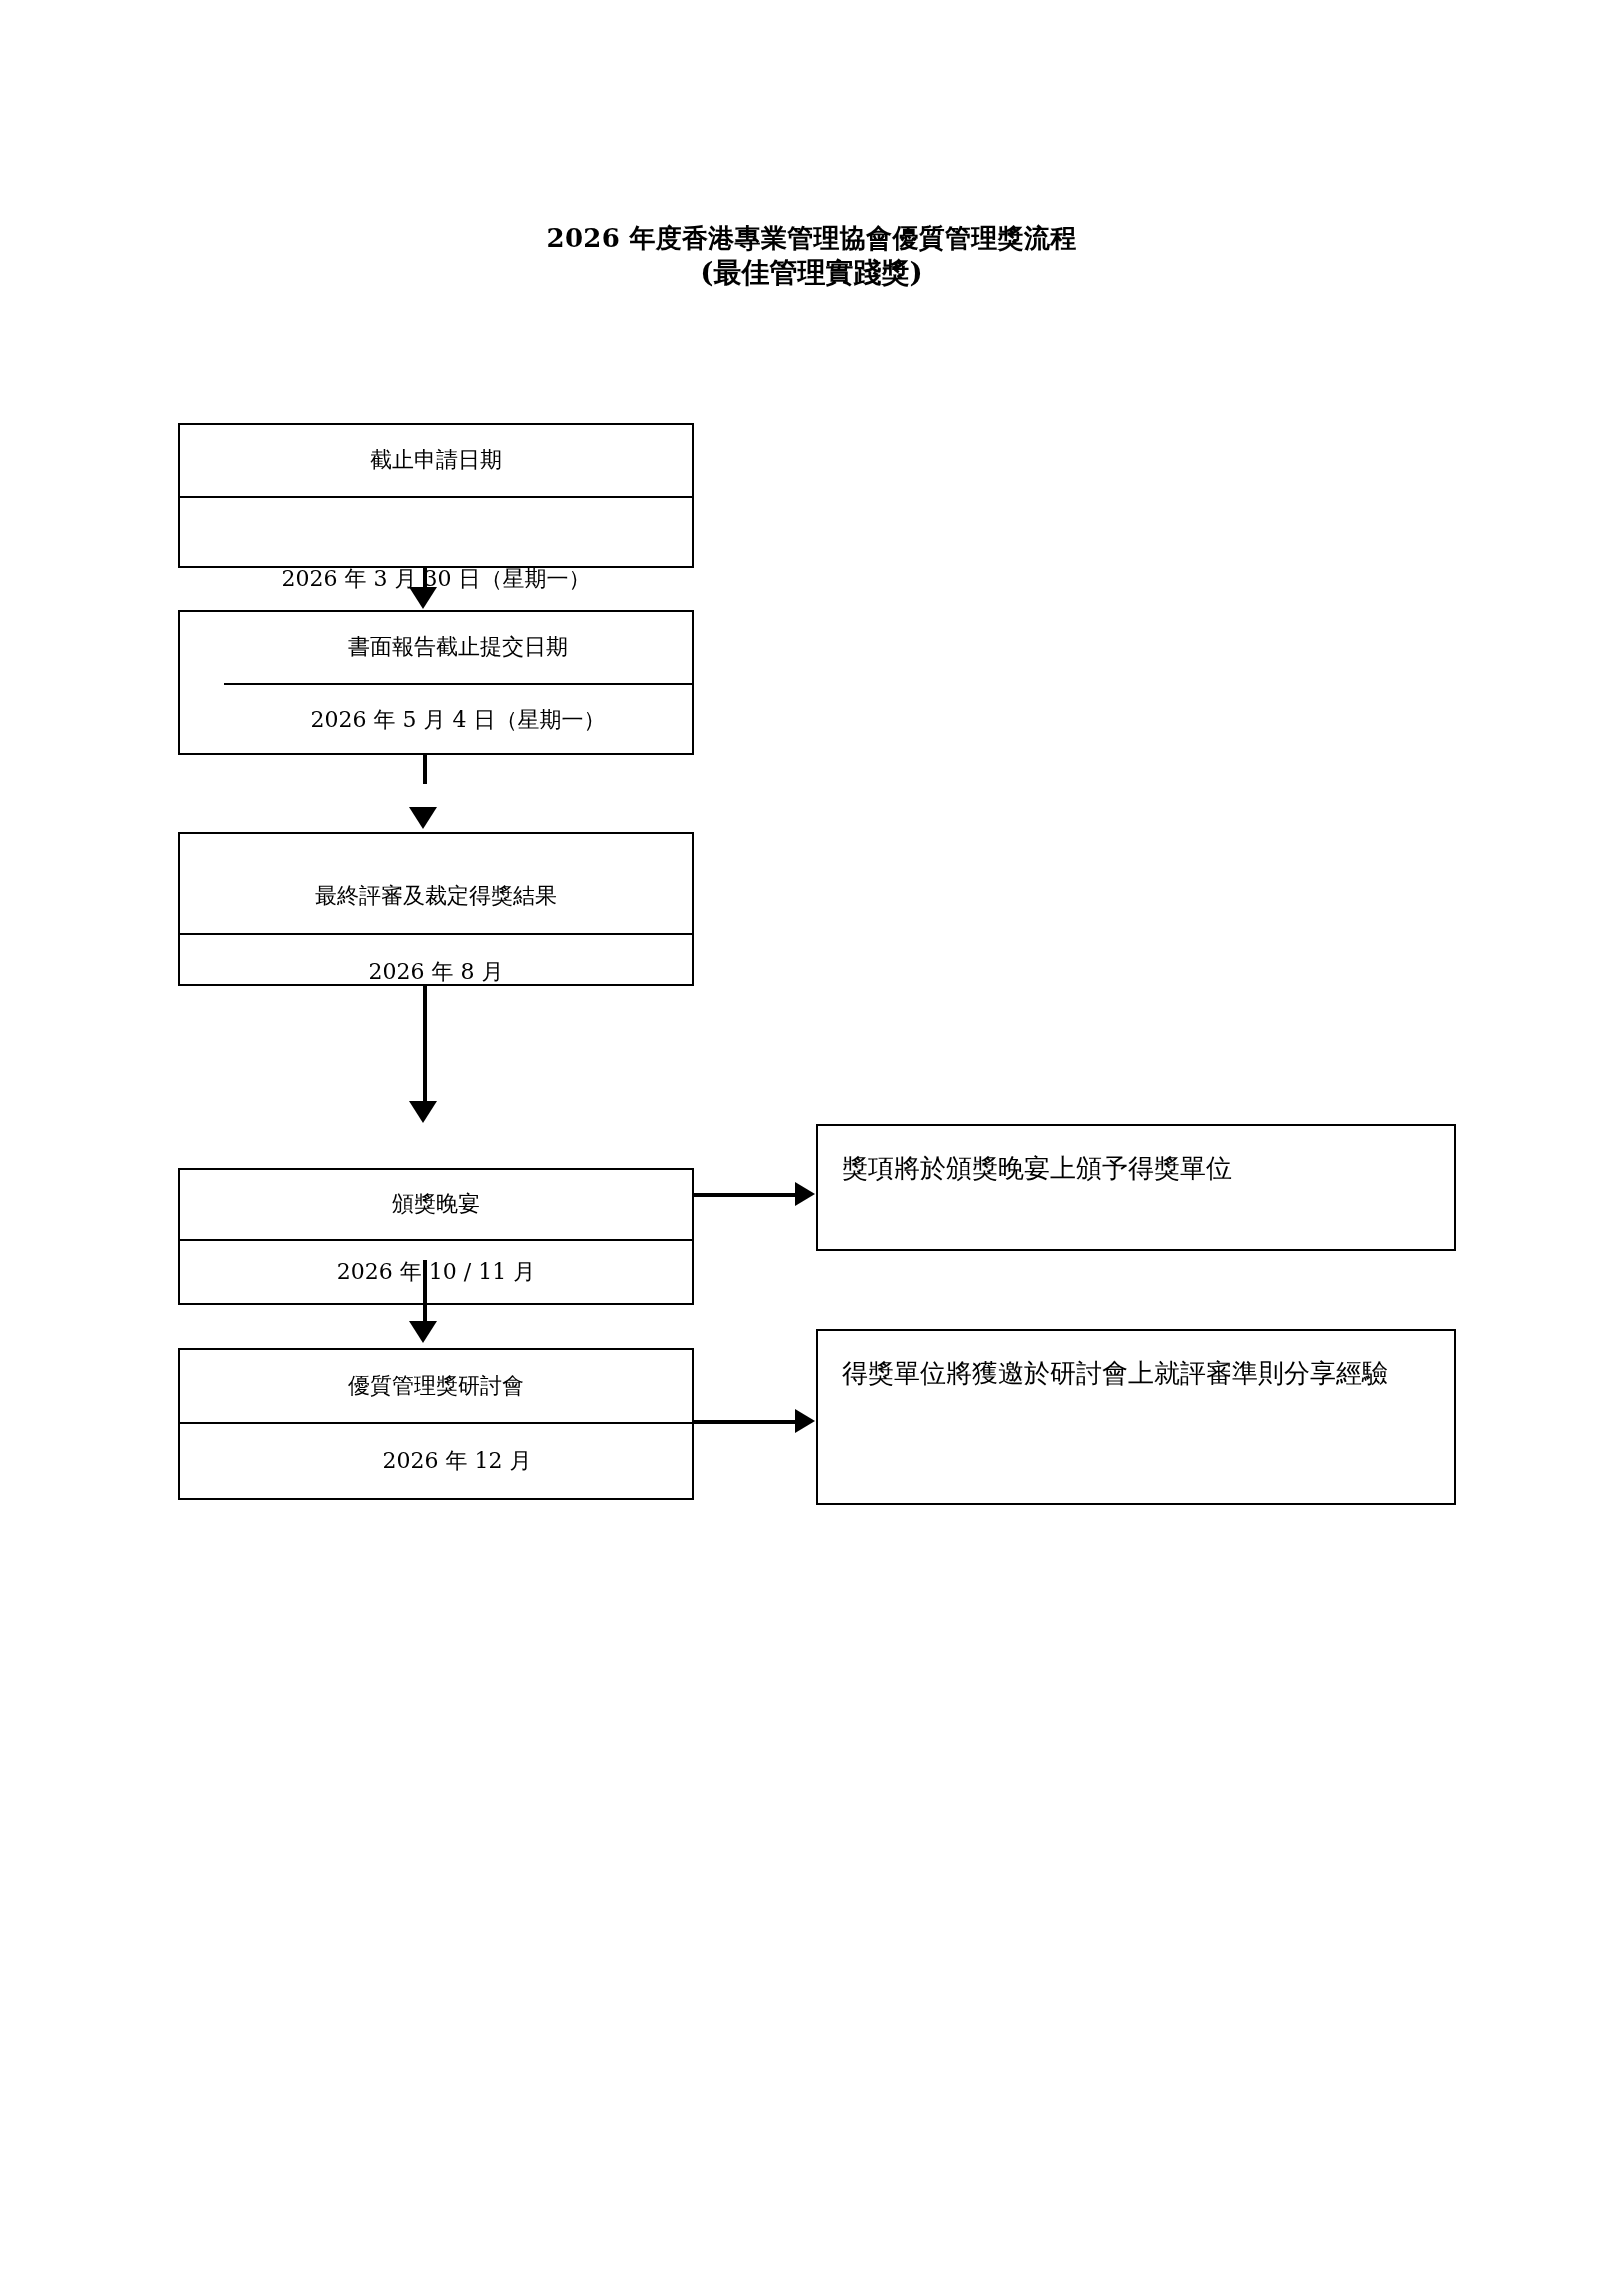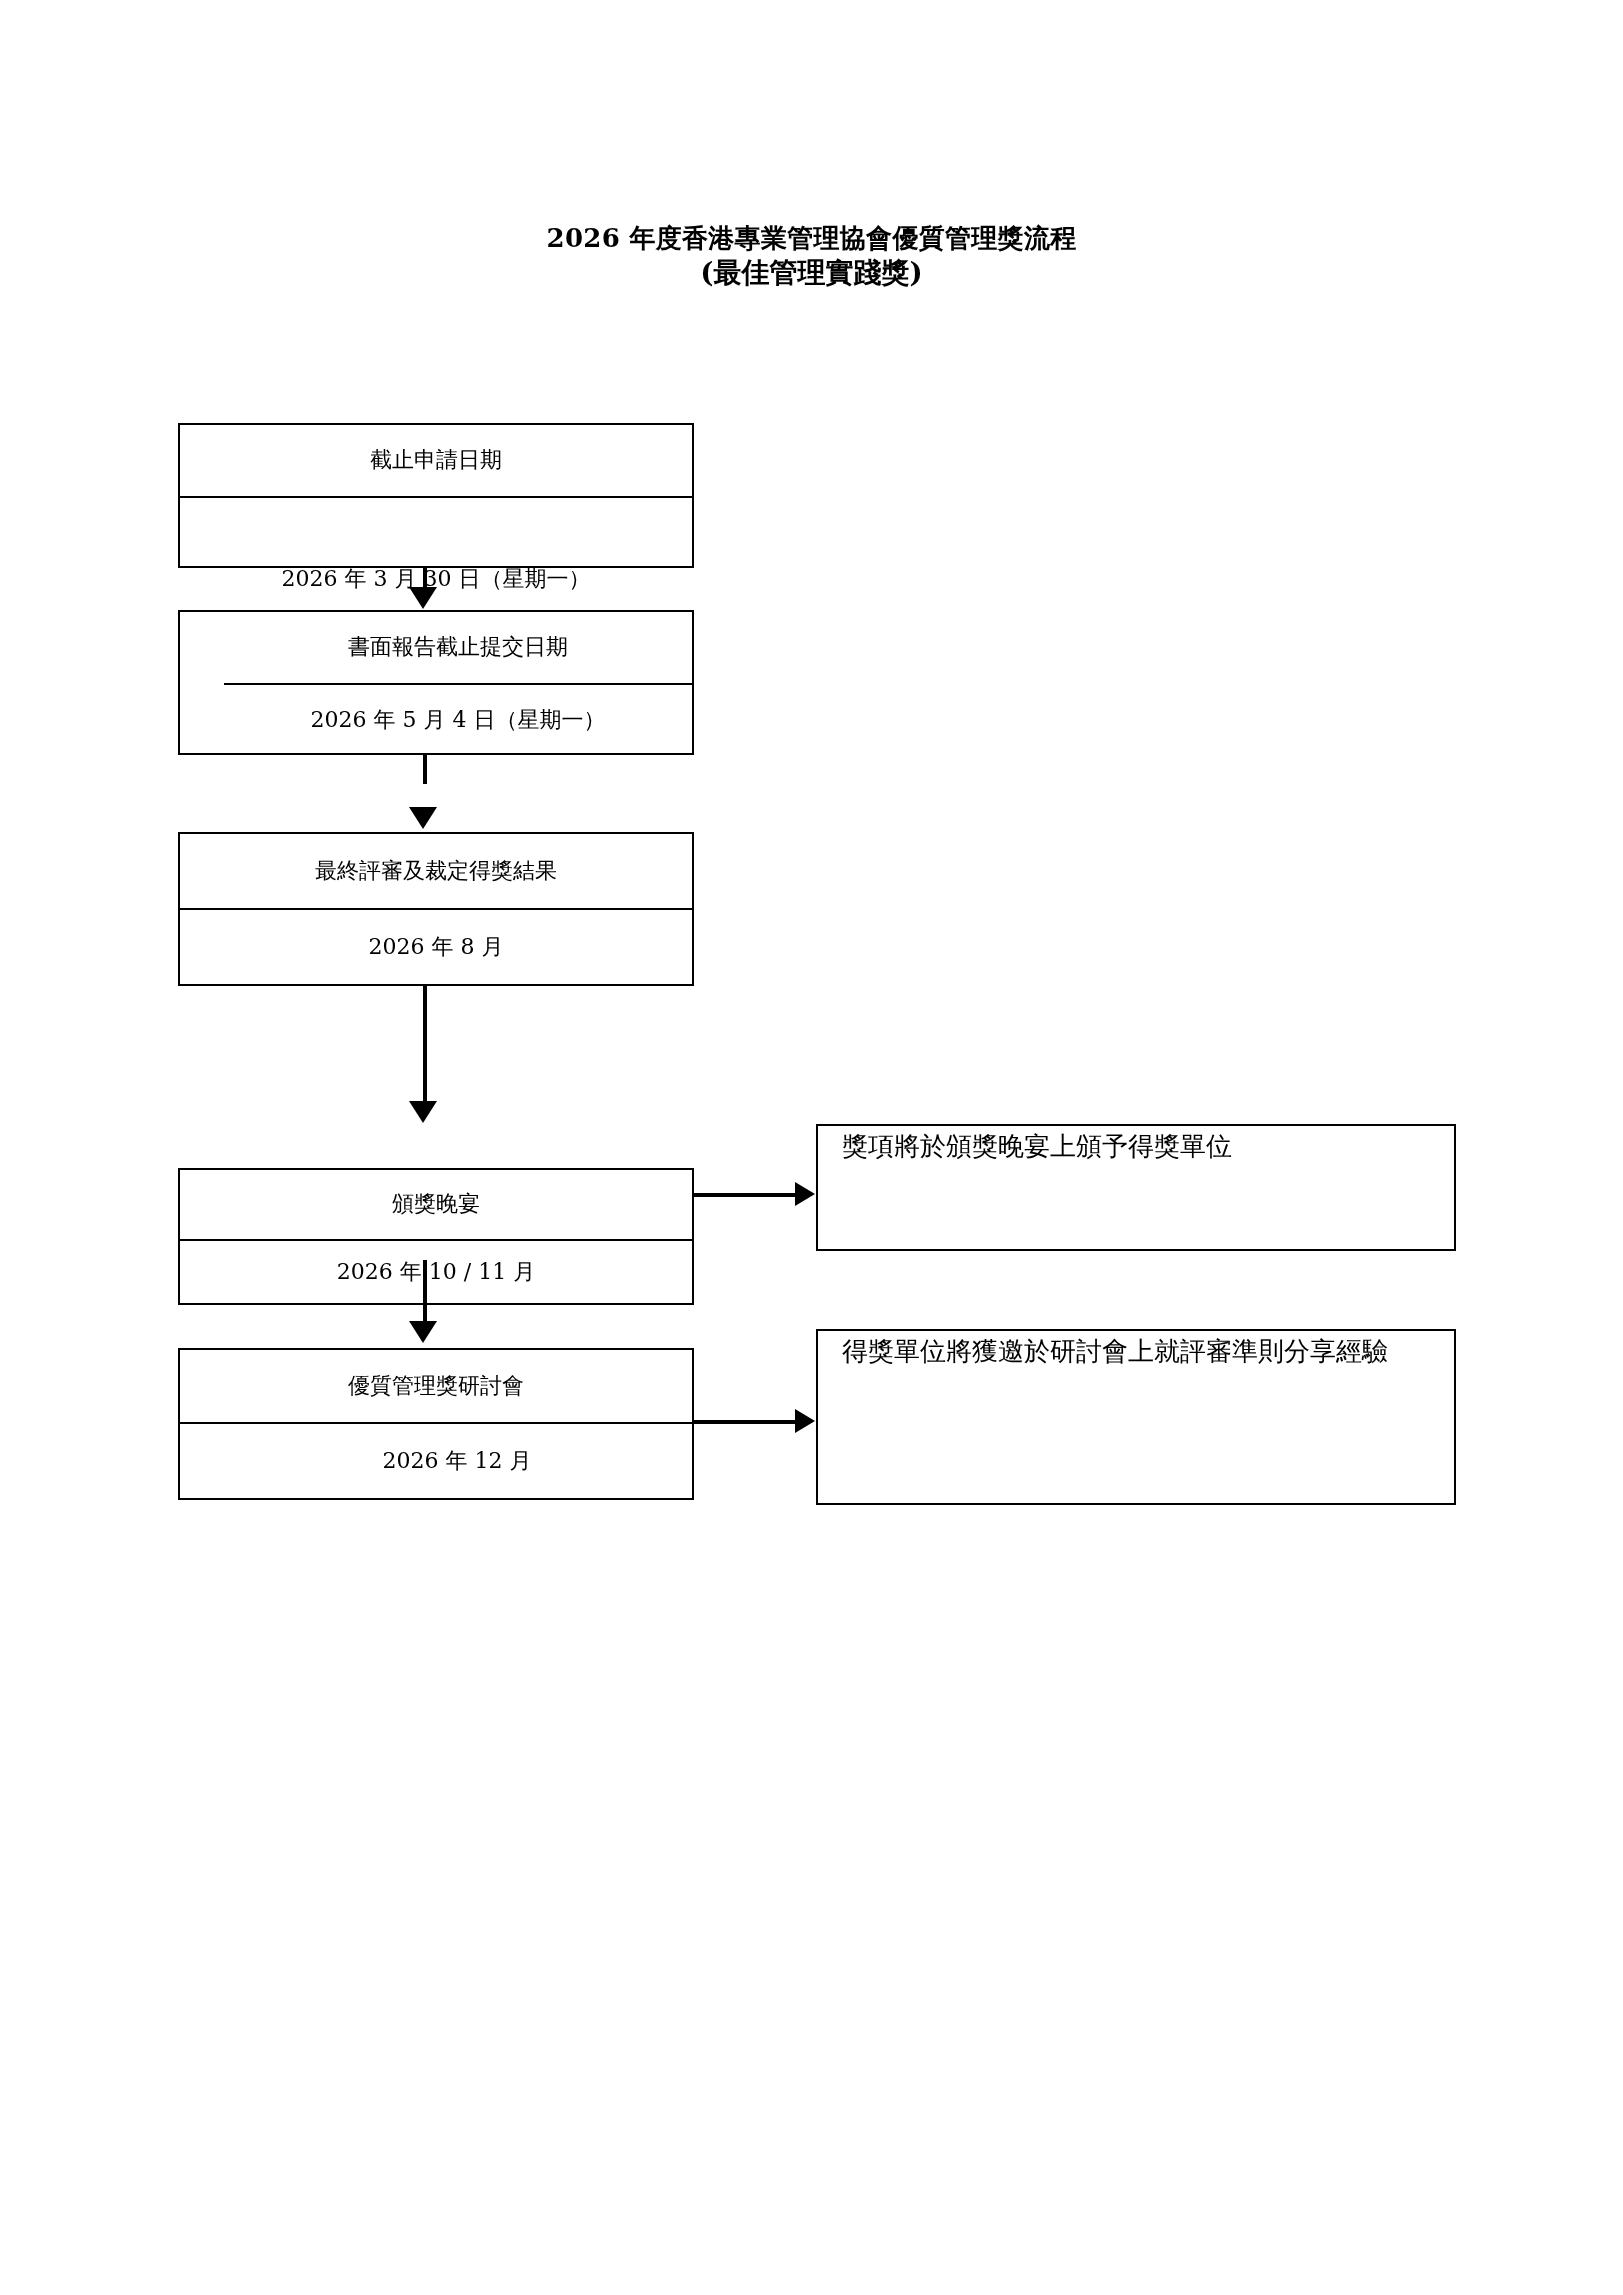--- a/index.html
+++ b/index.html
@@ -69,38 +69,38 @@
 
   #box-deadline      { top: 423px;  height: 145px; }
   #box-deadline .top { height: 73px; }
   #box-deadline .bot { height: 70px; margin-top: 46px; }
 
   #box-report        { top: 610px;  height: 145px; padding-left: 44px; }
   #box-report .top   { height: 73px; }
   #box-report .bot   { height: 70px; }
 
   #box-judging       { top: 832px;  height: 154px; }
-  #box-judging .top  { height: 76px; }
+  #box-judging .top  { height: 76px; margin-top: 25px; }
   #box-judging .bot  { height: 75px; }
 
   #box-dinner        { top: 1124px; height: 137px; margin-top: 44px; }
   #box-dinner .top   { height: 71px; }
   #box-dinner .bot   { height: 63px; }
 
   #box-seminar       { top: 1348px; height: 152px; }
   #box-seminar .top  { height: 74px; }
   #box-seminar .bot  { height: 75px; margin-left: 21px; }
 
   
   .note-box {
     position: absolute;
     border: 2.5px solid #000000;
     background: #ffffff;
     box-sizing: border-box;
-    padding: 3px 24px 0 24px;
+    padding: 25px 24px 0 24px;
   }
   .note-text {
     font-size: 26px;
     line-height: 1.38;
   }
   #note-award   { left: 816px; top: 1124px; width: 640px; height: 127px; }
   #note-seminar { left: 816px; top: 1329px; width: 640px; height: 176px; }
 
   
   .v-line {

